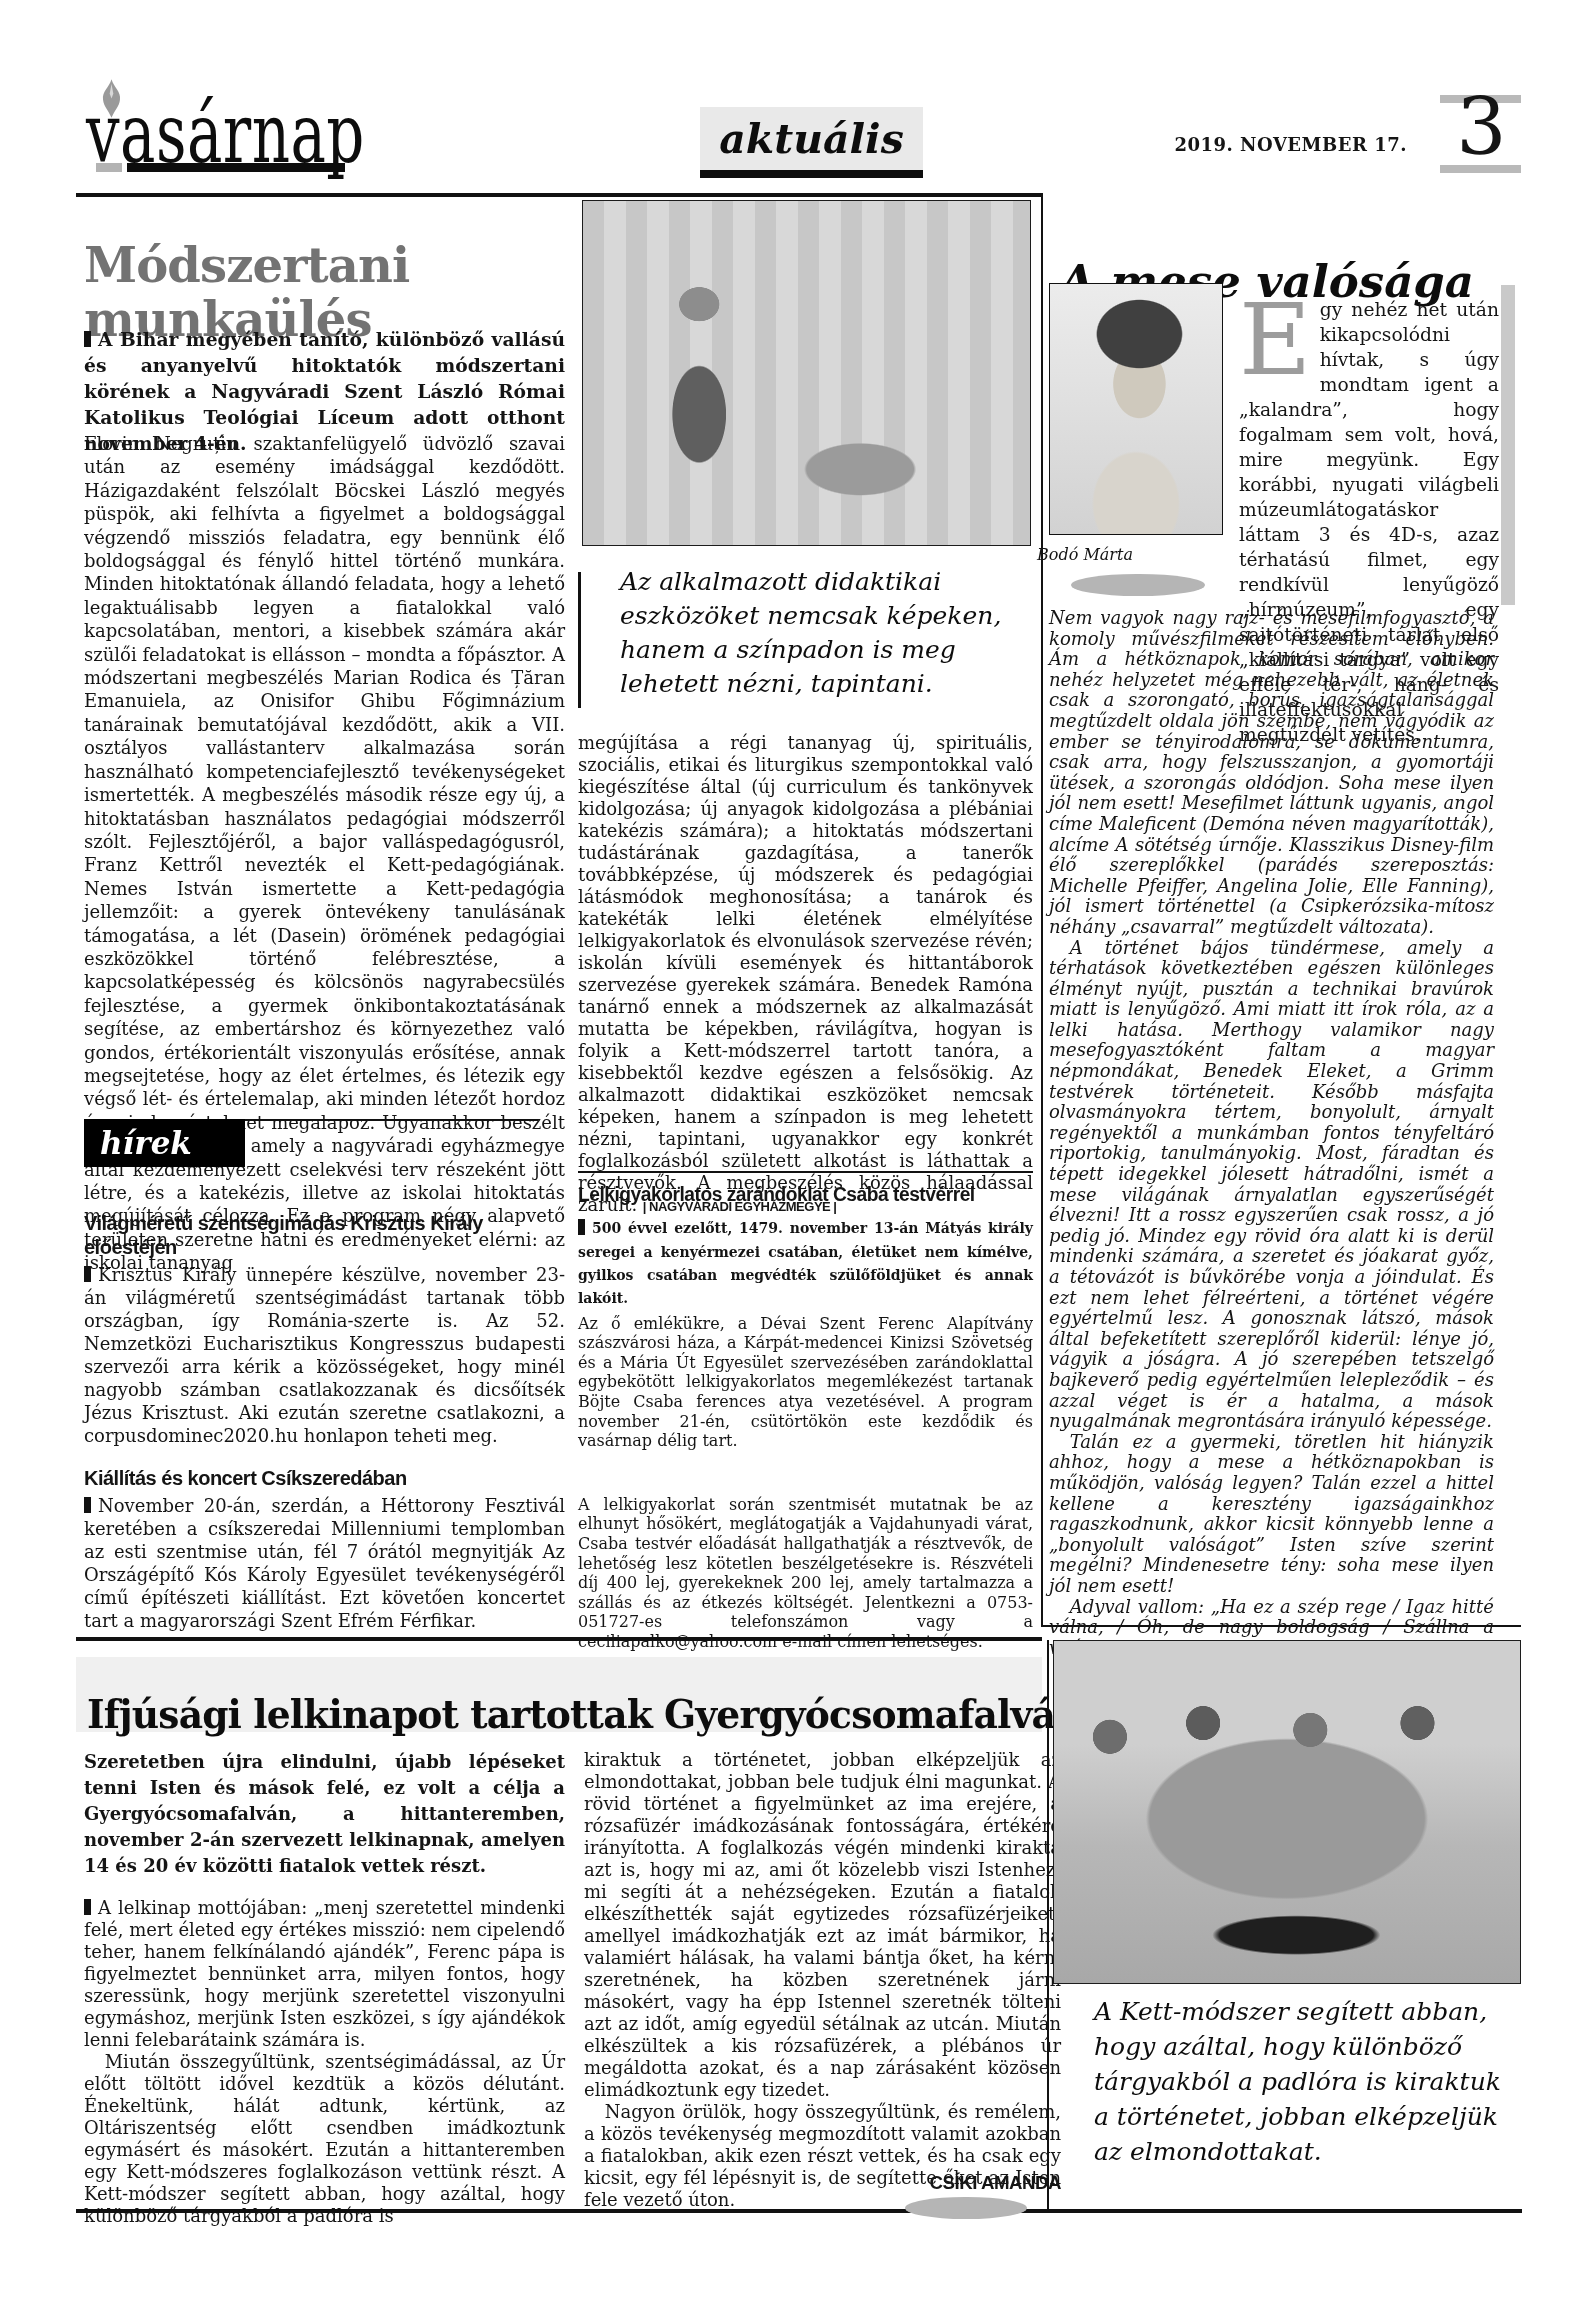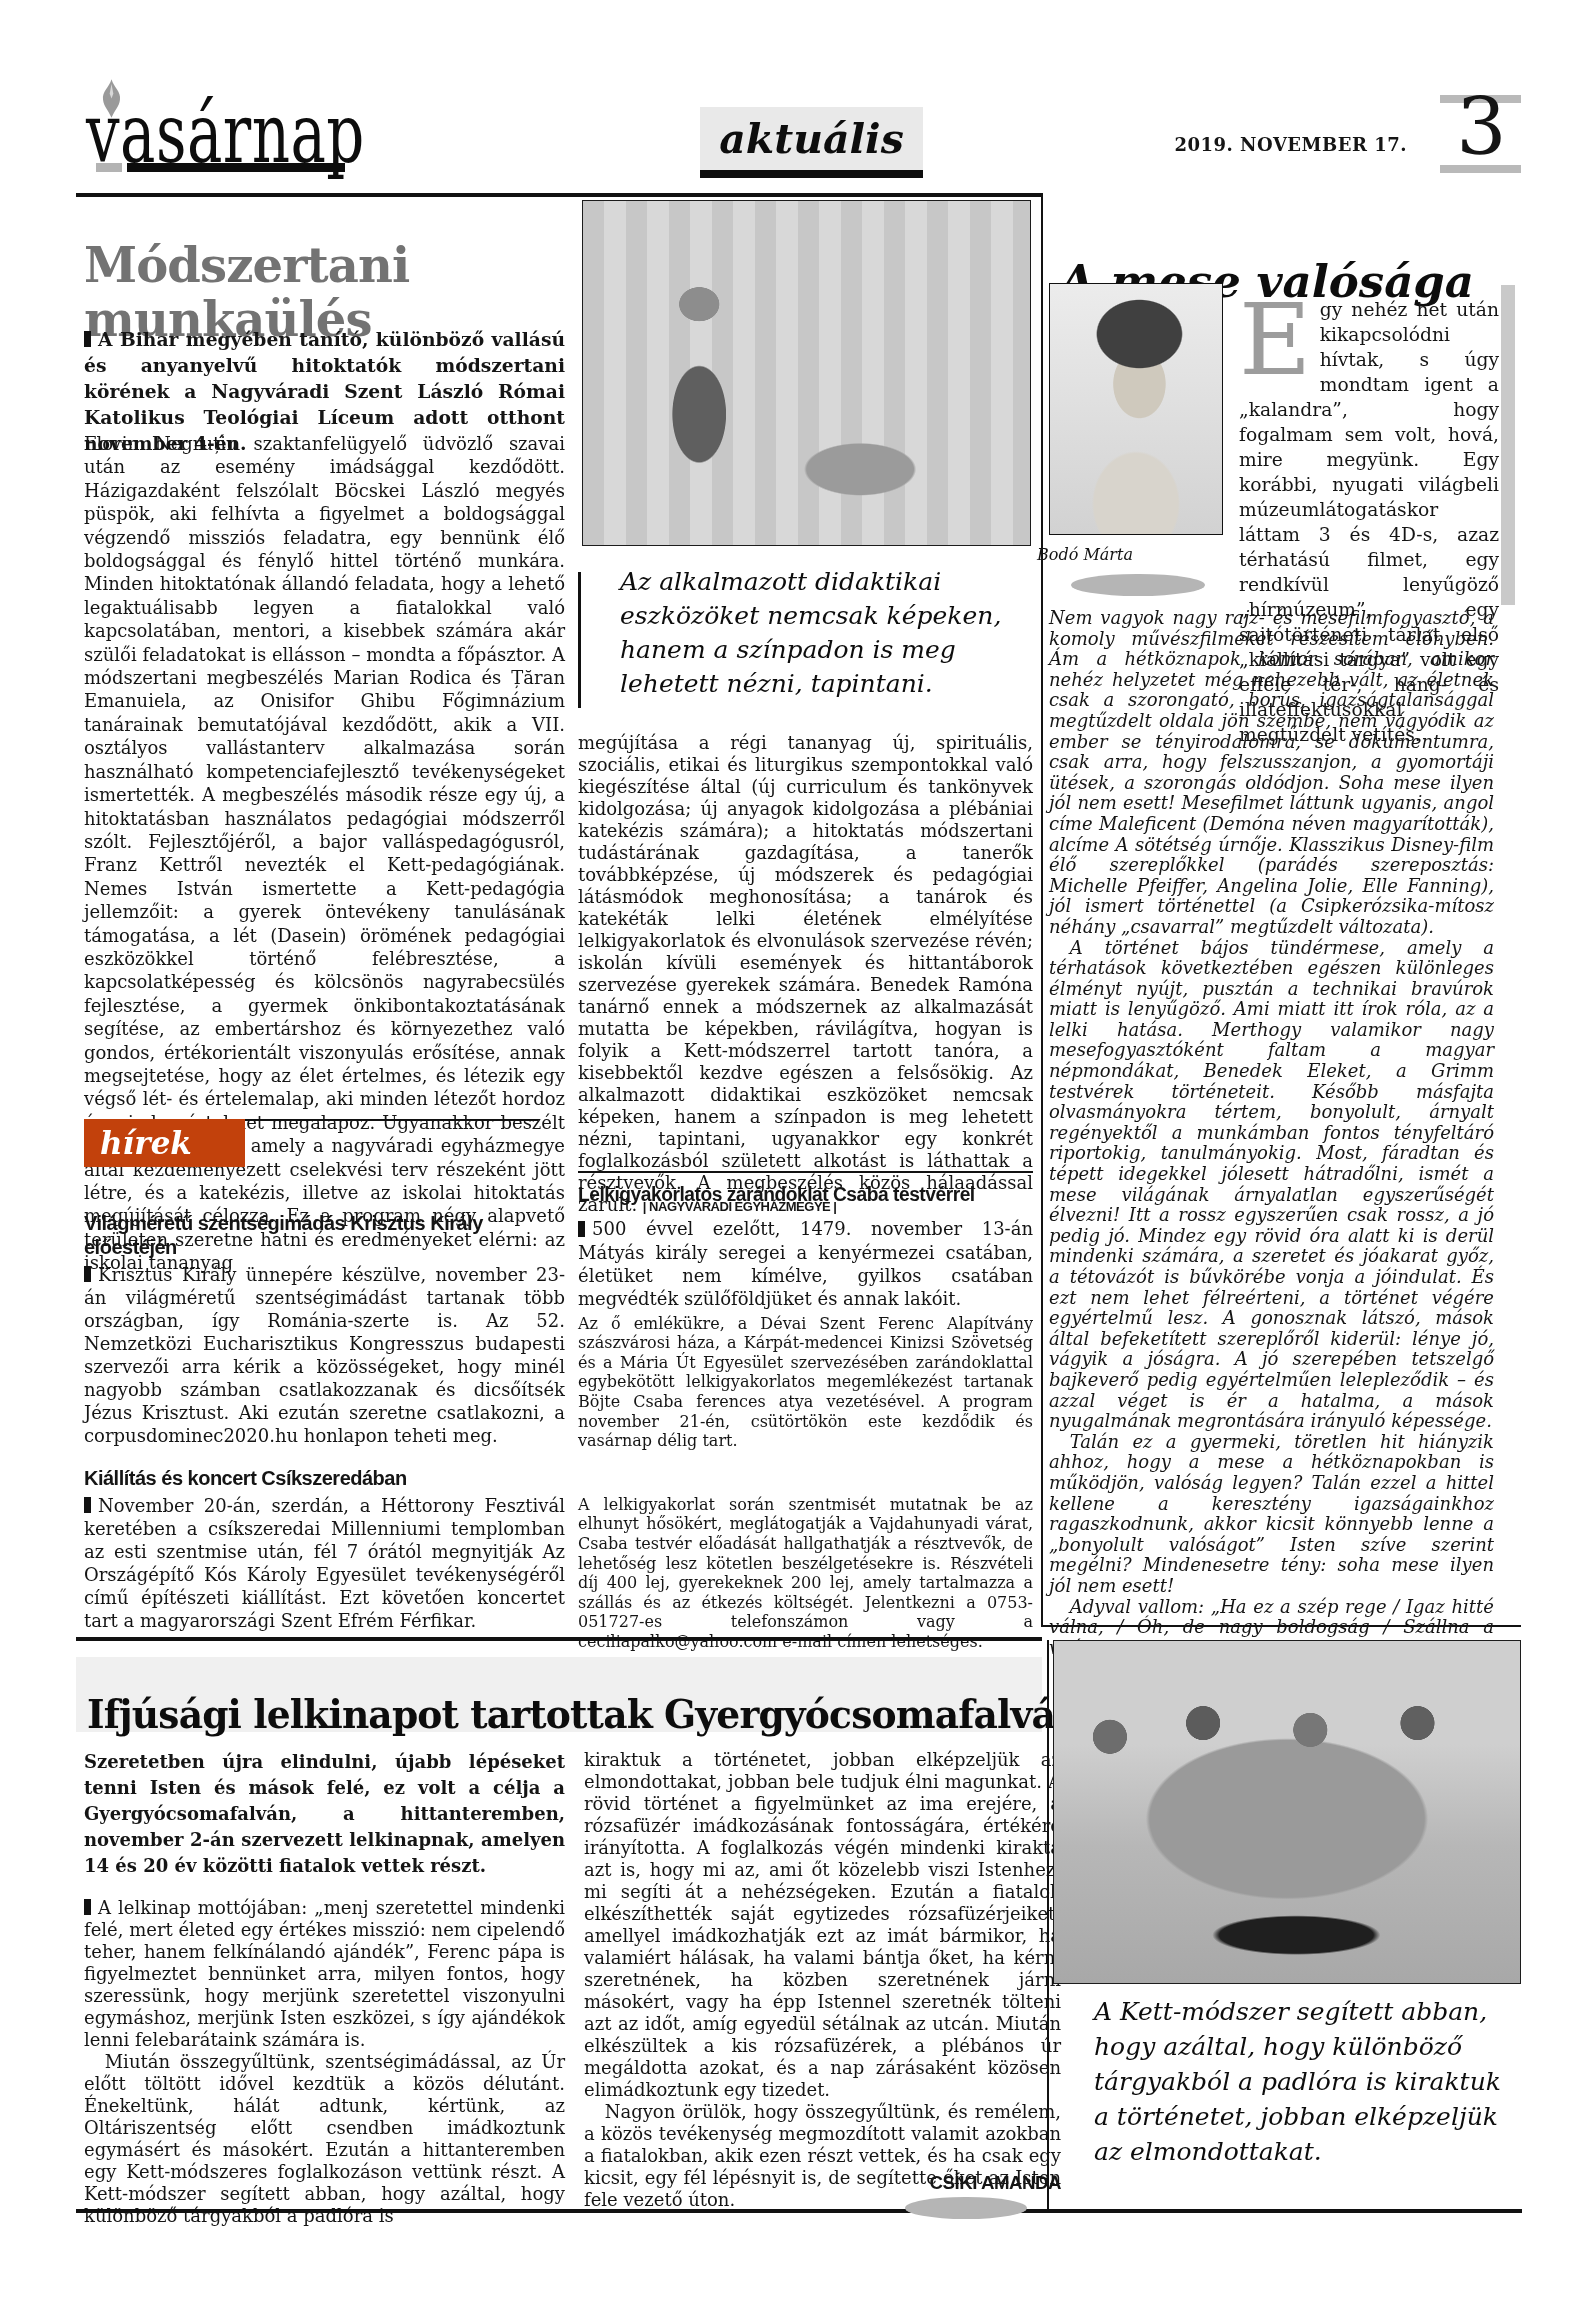--- a/index.html
+++ b/index.html
@@ -34,21 +34,21 @@
   .para{margin:0;}
   .indented .para + .para{text-indent:1.15em;}
   .plain .para + .para{text-indent:0;margin-top:44px;}
   
   .l-title{left:84px;top:206px;width:467px;font-weight:bold;font-size:48px;
            line-height:54px;letter-spacing:-0.9px;color:#737373;}
   .l-lead{left:84px;top:326px;width:481px;}
   .l-body{left:84px;top:432px;width:481px;}
   
   .hirek-rule{left:84px;top:1119px;width:454px;height:1.9px;}
-  .hirek-box{left:84px;top:1119px;width:161px;height:48px;background:#c2410c;
+  .hirek-box{left:84px;top:1119px;width:161px;height:48px;background:#000000;
              display:flex;align-items:center;padding-left:16px;box-sizing:border-box;
              font-style:italic;font-weight:bold;font-size:31px;color:#fff;}
   .news{left:84px;top:1211px;width:481px;}
   .news-title{font-size:20px;line-height:24px;margin:0 0 3.7px 0;}
   .news-body{font-size:18px;line-height:23px;margin:0 0 19.6px 0;}
   
   .c-photo{left:582px;top:200px;width:447px;height:344px;border:1.4px solid #1c1c1c;
            background:
              radial-gradient(ellipse 33px 28px at 26% 30%, #8d8d8d 0 60%, transparent 62%),
              radial-gradient(ellipse 44px 79px at 26% 62%, #5f5f5f 0 60%, transparent 62%),
@@ -58,21 +58,21 @@
   .pq{left:578px;top:565px;width:455px;}
   .pq-bar{position:absolute;left:0;top:6.5px;width:3.3px;height:136px;background:#111;}
   .pq-text{margin-left:42px;font-style:italic;font-size:25px;line-height:34px;color:#0d0d0d;}
   .c-body{left:578px;top:732px;width:455px;font-size:18px;line-height:22px;}
   .credit{font-family:"Liberation Sans",sans-serif;font-weight:bold;font-size:13px;
           letter-spacing:-0.5px;}
   .c-rule{left:578px;top:1171px;width:455px;height:1.9px;}
   .pilgrim{left:578px;top:1183px;width:455px;}
   .pg-title{font-size:20px;margin:0 0 11.2px 0;white-space:nowrap;transform:scaleX(.96);
             transform-origin:left;}
-  .pg-lead{font-weight:normal;font-size:18px;line-height:23.4px;margin:0 0 2.8px 0;text-align:justify;}
+  .pg-lead{font-weight:bold;font-size:14px;line-height:23.4px;margin:0 0 2.8px 0;text-align:justify;}
   .pg-body .para{font-size:16px;line-height:19.6px;text-align:justify;}
   
   .t-title{left:1060px;top:220px;width:439px;font-style:italic;font-size:45px;
            line-height:49px;color:#0d0d0d;}
   .t-photo{left:1049px;top:283px;width:174px;height:252px;border:1.9px solid #111;
            box-sizing:border-box;
            background:
              radial-gradient(ellipse 70px 56px at 52% 20%, #404040 0 60%, transparent 62%),
              radial-gradient(ellipse 43px 56px at 52% 40%, #cfc9bd 0 60%, transparent 62%),
              radial-gradient(ellipse 70px 84px at 50% 88%, #d8d4cc 0 60%, transparent 63%),

